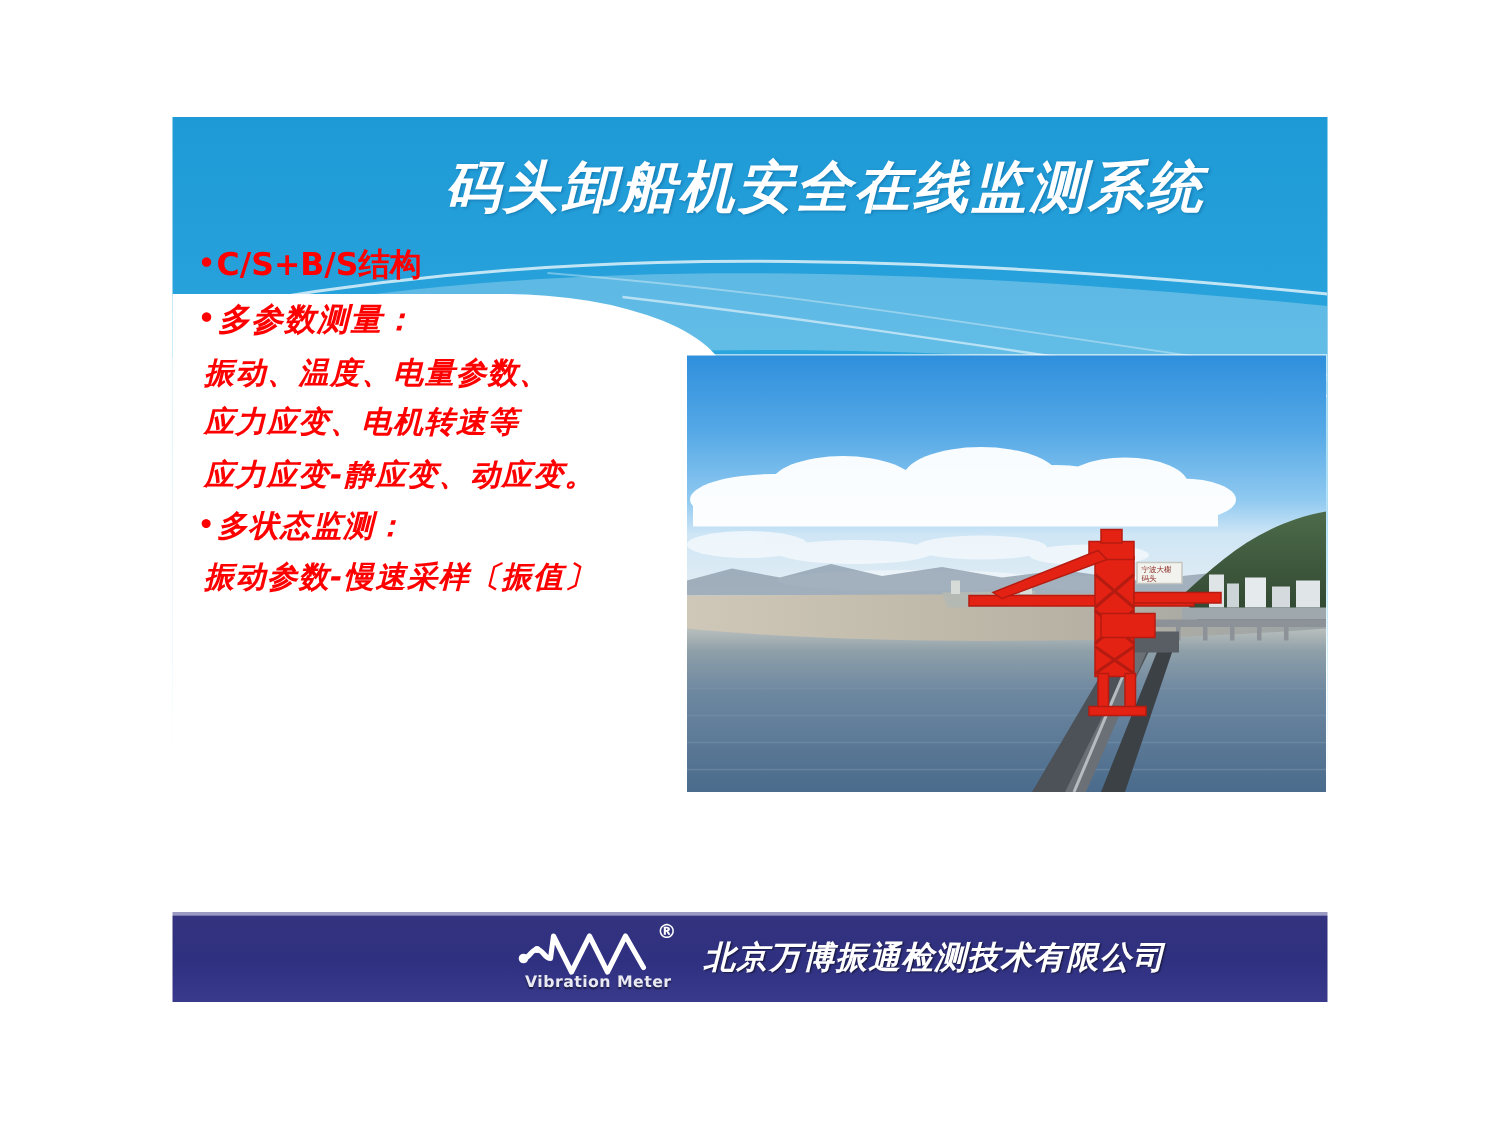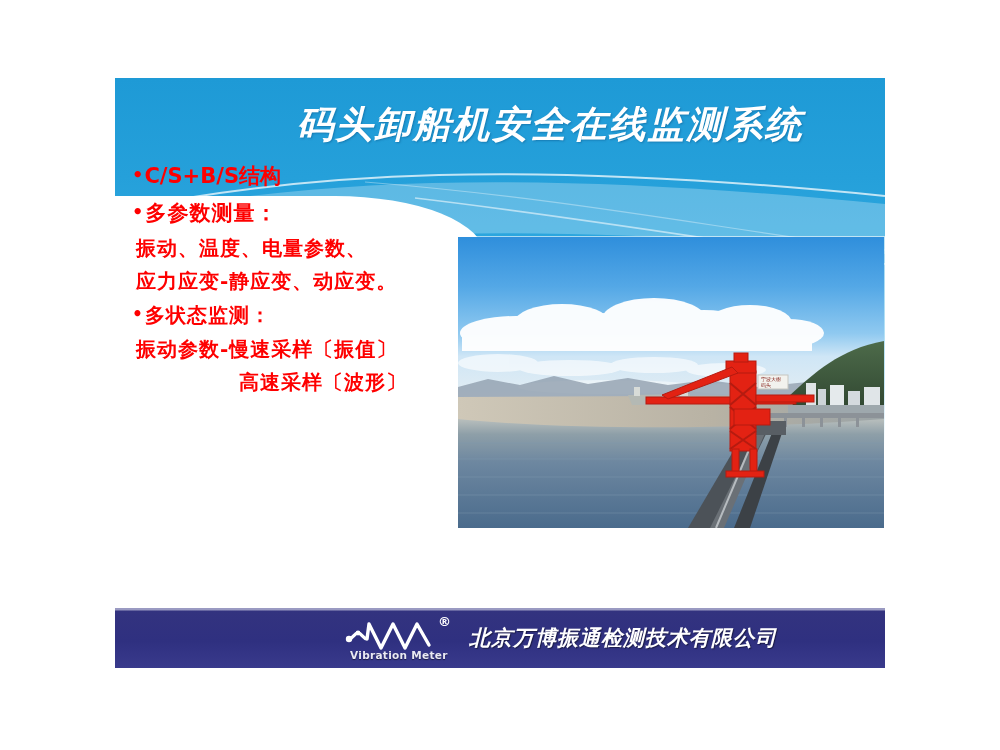--- a/index.html
+++ b/index.html
@@ -80,20 +80,21 @@
   
   #bullets {
     position: absolute;
     left: 6px; top: 88px;
     width: 360px;
   }
   .line {
     color: #fe0000;
     font-family: "DejaVu Sans", sans-serif;
     font-weight: bold;
+    font-style: italic;
     white-space: nowrap;
     line-height: 1;
   }
   .line.bullet::before {
     content: "\2022";
     display: inline-block;
     margin-right: 1px;
     font-size: 0.85em;
     vertical-align: 0.12em;
   }
@@ -188,24 +189,24 @@
     <div class="white-panel"></div>
     <div class="white-panel-fill"></div>
     <div class="white-bottom"></div>
 
     <div id="slide-title">码头卸船机安全在线监测系统</div>
 
     <div id="bullets">
       <div class="line bullet l0">C/S+B/S结构</div>
       <div class="line bullet l1">多参数测量：</div>
       <div class="line l2">振动、温度、电量参数、</div>
+      <div class="line l3">应力应变、电机转速等</div>
       <div class="line l6">应力应变-静应变、动应变。</div>
       <div class="line bullet l5">多状态监测：</div>
       <div class="line l7">振动参数-慢速采样〔振值〕</div>
-      <div class="line l8">高速采样〔波形〕</div>
     </div>
 
     <div id="photo" title="红色桥式卸船机立于海边栈桥，背景为蓝天白云、海面与远山厂区">
       <svg viewBox="0 0 426 291" preserveAspectRatio="none">
         <defs>
           <linearGradient id="skyG" x1="0" y1="0" x2="0" y2="1">
             <stop offset="0%" stop-color="#2f8fdc"></stop>
             <stop offset="30%" stop-color="#54a8e6"></stop>
             <stop offset="58%" stop-color="#8fc9f0"></stop>
             <stop offset="72%" stop-color="#cfe6f6"></stop>

